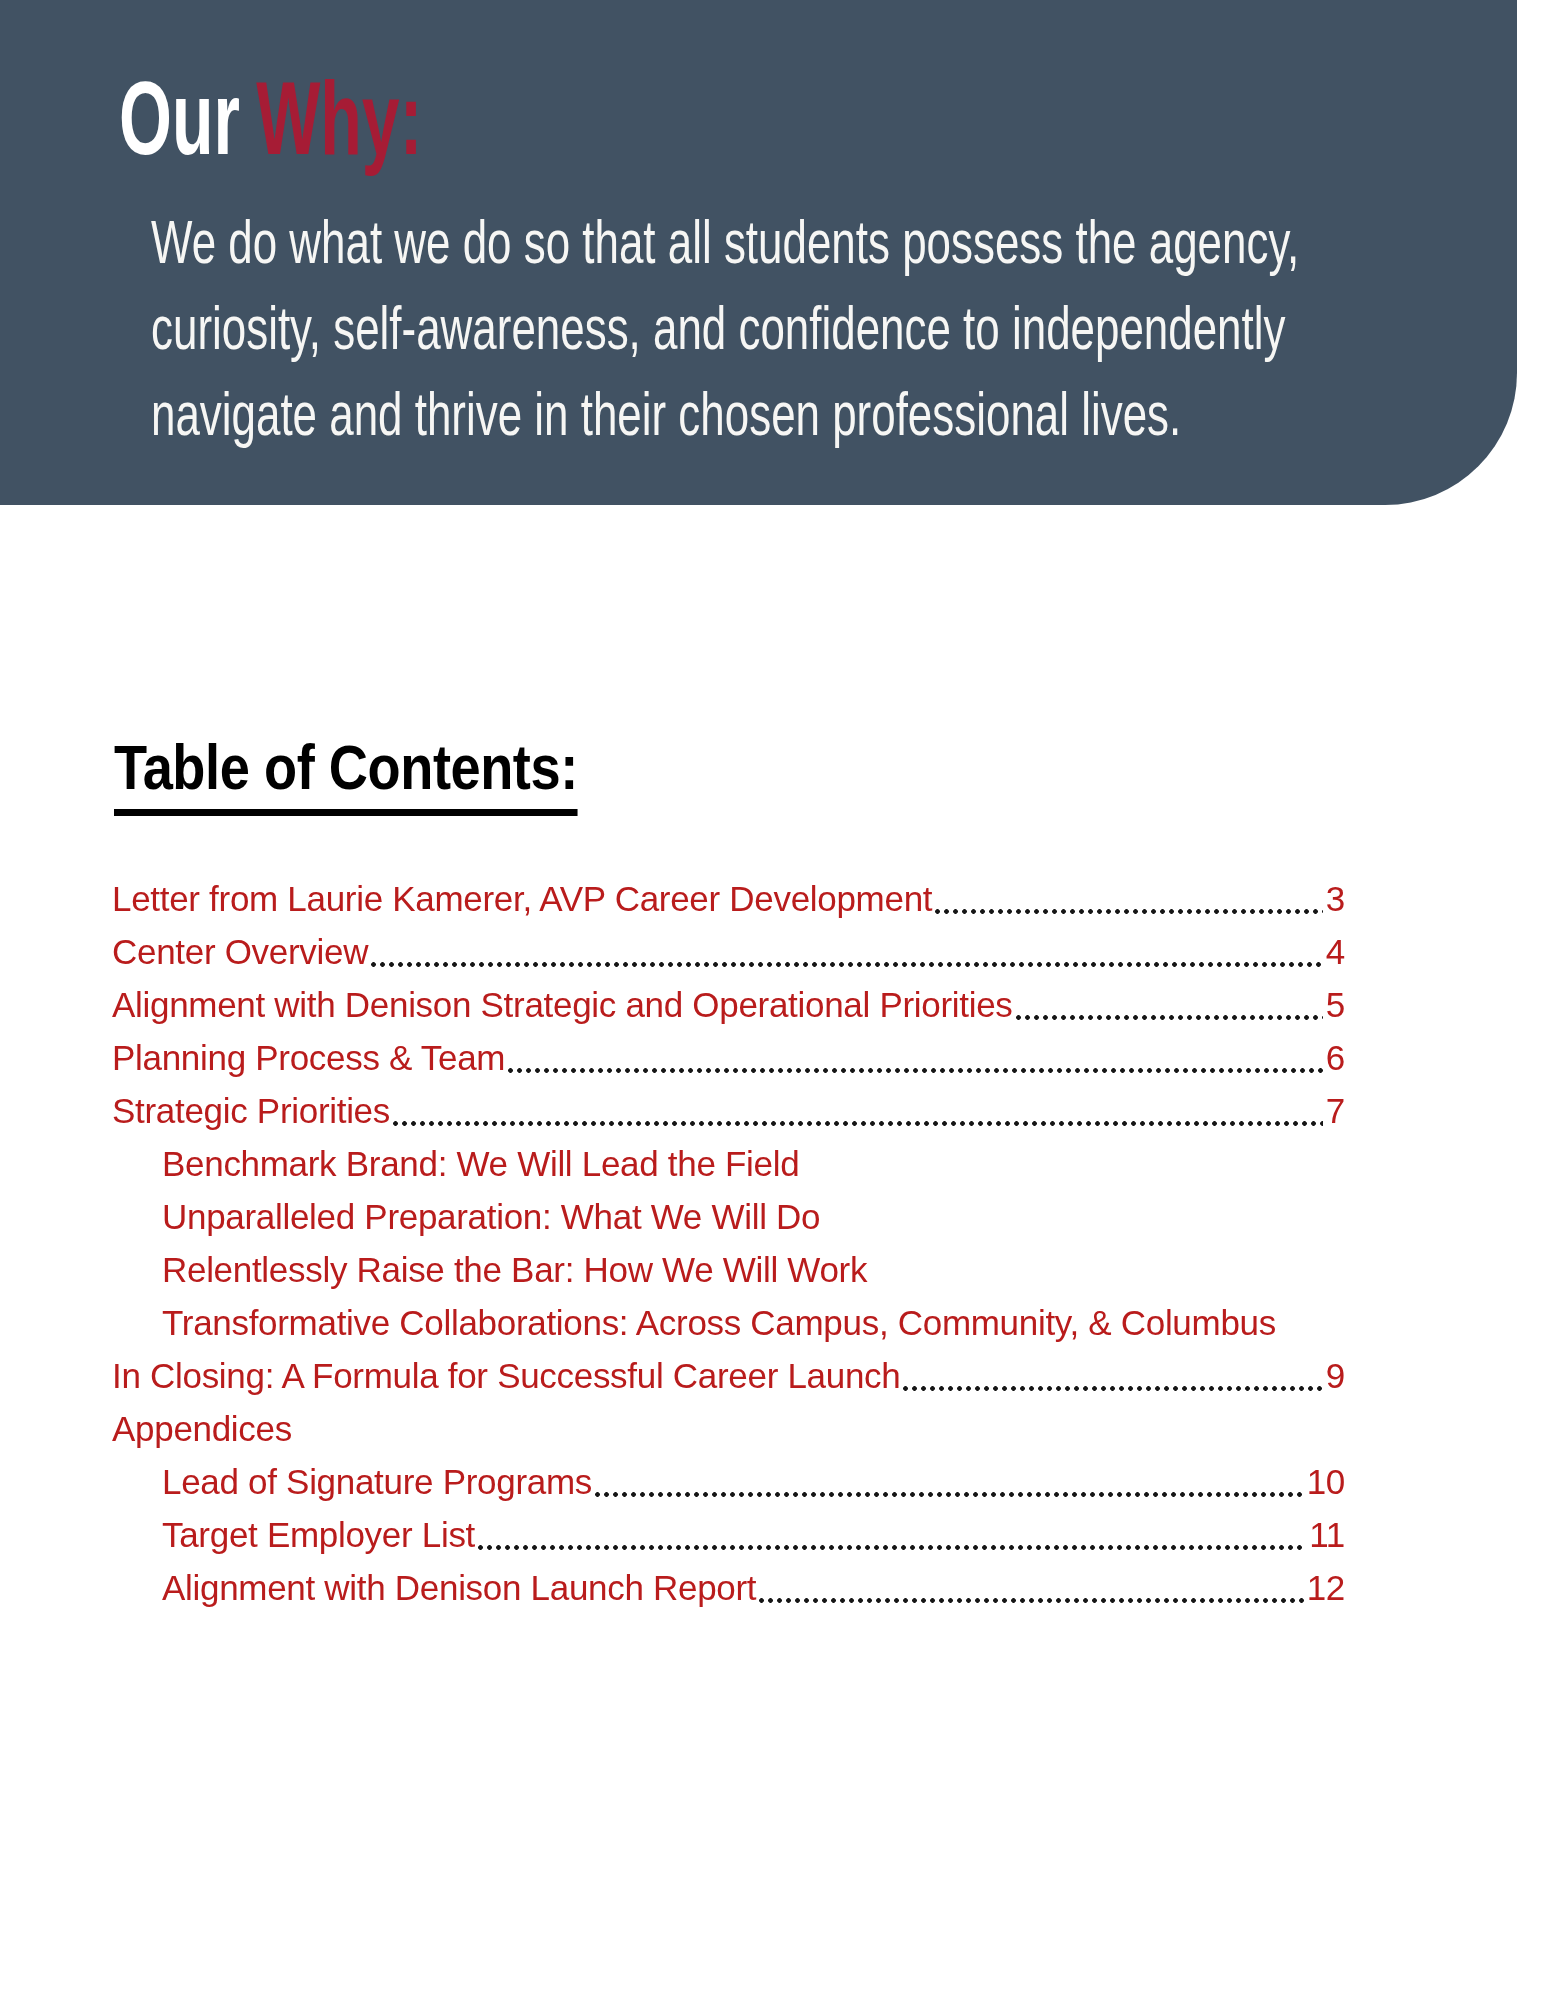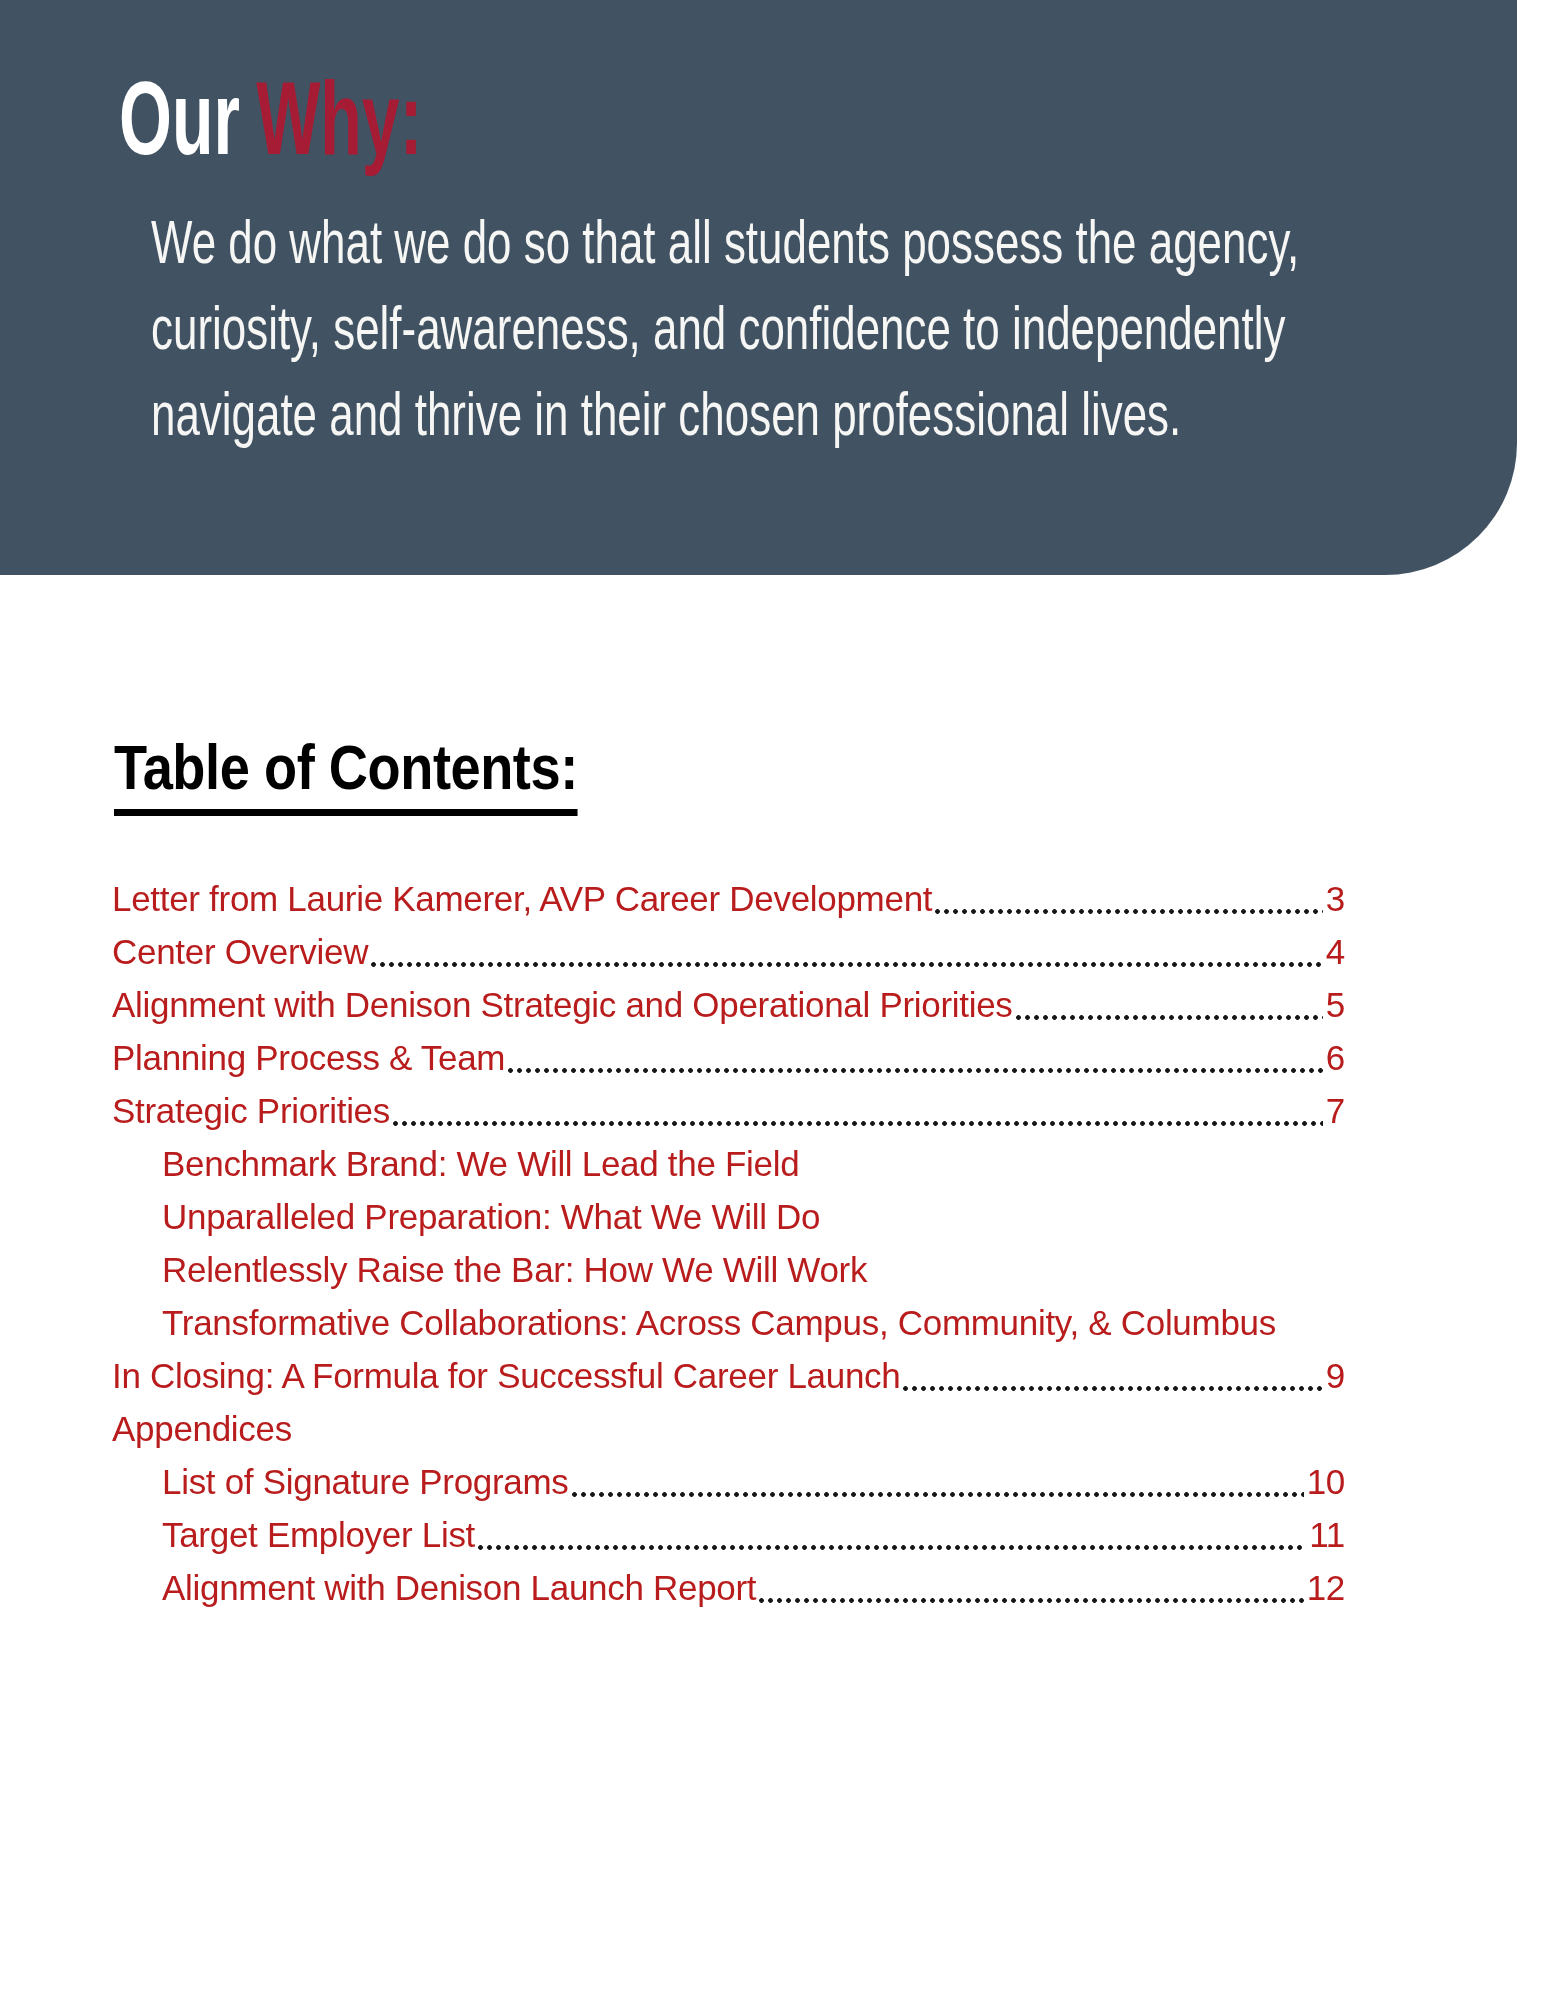--- a/index.html
+++ b/index.html
@@ -10,21 +10,21 @@
     background: #ffffff;
     overflow: hidden;
     font-family: "Liberation Sans", sans-serif;
   }
 
   
   .hero {
     position: absolute;
     top: 0; left: 0;
     width: 1517px;
-    height: 575px;
+    height: 505px;
     background: #415263;
     border-bottom-right-radius: 132px;
   }
   .hero-title {
     position: absolute;
     top: 67px; left: 119px;
     font-size: 103px;
     font-weight: 700;
     line-height: 1;
     color: #ffffff;
@@ -147,21 +147,21 @@
       </div>
       <div class="toc-row">
         <span class="toc-label">In Closing: A Formula for Successful Career Launch</span>
         <span class="toc-leader"></span>
         <span class="toc-page">9</span>
       </div>
       <div class="toc-row">
         <span class="toc-label">Appendices</span>
       </div>
       <div class="toc-row indent">
-        <span class="toc-label">List of Signature Programs</span>
+        <span class="toc-label">Lead of Signature Programs</span>
         <span class="toc-leader"></span>
         <span class="toc-page">10</span>
       </div>
       <div class="toc-row indent">
         <span class="toc-label">Target Employer List</span>
         <span class="toc-leader"></span>
         <span class="toc-page">11</span>
       </div>
       <div class="toc-row indent">
         <span class="toc-label">Alignment with Denison Launch Report</span>

